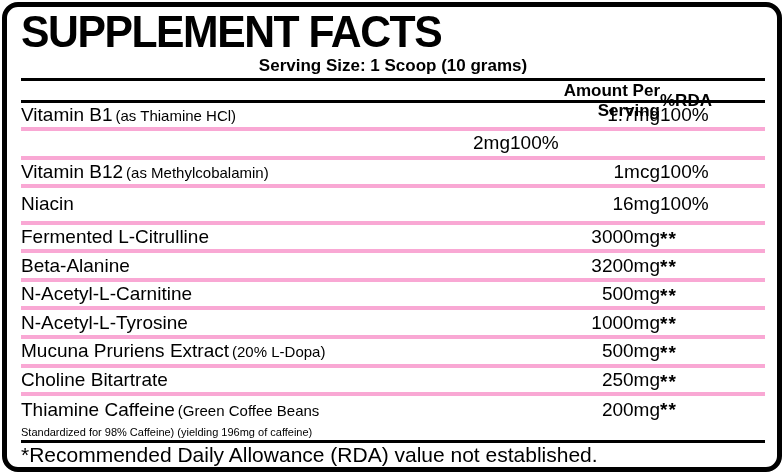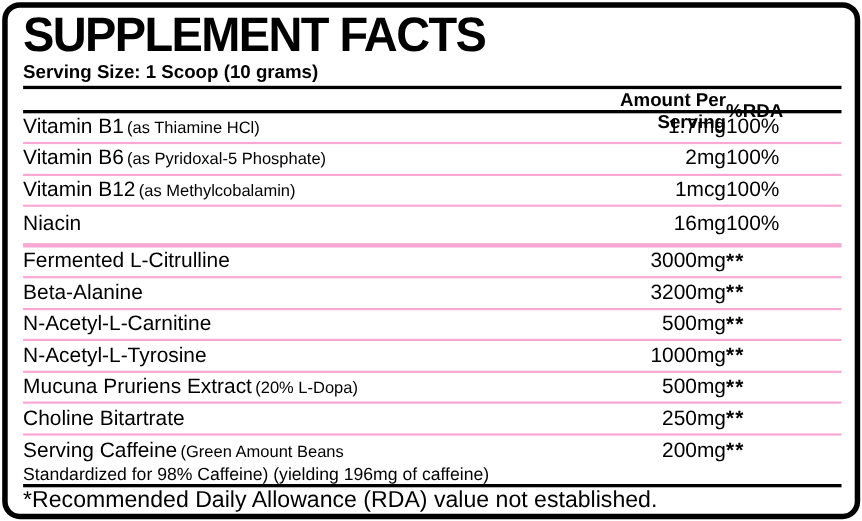--- a/index.html
+++ b/index.html
@@ -33,21 +33,21 @@
     font-size: 44px;
     font-weight: bold;
     letter-spacing: -1.5px;
     white-space: nowrap;
     transform: scaleX(0.97);
     transform-origin: left center;
   }
   .serving-row {
     height: 24px;
     display: flex;
-    justify-content: flex-start;
+    justify-content: center;
     align-items: center;
     font-size: 17px;
     font-weight: bold;
   }
   .rule {
     height: 3px;
     background: #000000;
     flex: 0 0 auto;
   }
   .grid-row {
@@ -58,21 +58,21 @@
   }
   .header-row {
     height: 19px;
     font-weight: bold;
     font-size: 17px;
   }
   .cell-amt { text-align: right; }
   .cell-rda { }
   .ing-row {
     height: 29px;
-    border-bottom: 2px solid #f9a8d4;
+    border-bottom: 4px solid #f9a8d4;
     font-size: 19px;
   }
   .ing-row.thick-bottom { border-bottom-width: 4px; height: 37px; }
   .ing-row .sub, .sub {
     font-size: 15px;
     margin-left: 3px;
   }
   .cell-rda.stars {
     align-self: start;
     line-height: 1;
@@ -88,21 +88,21 @@
     grid-template-columns: 1fr 150px 105px;
     grid-template-rows: 24px 20px;
     font-size: 19px;
   }
   .caffeine-row .cell-name { grid-column: 1; grid-row: 1; align-self: center; }
   .caffeine-row .cell-amt  { grid-column: 2; grid-row: 1; align-self: center; }
   .caffeine-row .cell-rda  { grid-column: 3; grid-row: 1; align-self: start; line-height: 1; padding-top: 2px; font-weight: bold; letter-spacing: 1px; }
   .caffeine-row .name-line2 {
     grid-column: 1 / span 3;
     grid-row: 2;
-    font-size: 16px;
+    font-size: 11px;
     align-self: center;
   }
   .footnote {
     flex: 1;
     display: flex;
     align-items: center;
     font-size: 21px;
   }
   .name-wrap { white-space: nowrap; overflow: hidden; }
 </style>
@@ -127,21 +127,20 @@
 
   <div class="rule"></div>
 
   <div class="grid-row ing-row">
     <div class="cell-name name-wrap"><span>Vitamin B1</span><span class="sub">(as Thiamine HCl)</span></div>
     <div class="cell-amt">1.7mg</div>
     <div class="cell-rda">100%</div>
   </div>
 
   <div class="grid-row ing-row">
-    <div class="cell-name name-wrap"><span>Vitamin B6</span><span class="sub">(as Pyridoxal-5 Phosphate)</span></div>
     <div class="cell-amt">2mg</div>
     <div class="cell-rda">100%</div>
   </div>
 
   <div class="grid-row ing-row">
     <div class="cell-name name-wrap"><span>Vitamin B12</span><span class="sub">(as Methylcobalamin)</span></div>
     <div class="cell-amt">1mcg</div>
     <div class="cell-rda">100%</div>
   </div>
 
@@ -181,21 +180,21 @@
     <div class="cell-rda stars">**</div>
   </div>
 
   <div class="grid-row ing-row">
     <div class="cell-name name-wrap"><span>Choline Bitartrate</span></div>
     <div class="cell-amt">250mg</div>
     <div class="cell-rda stars">**</div>
   </div>
 
   <div class="caffeine-row">
-    <div class="cell-name name-wrap"><span>Serving Caffeine</span><span class="sub">(Green Amount Beans</span></div>
+    <div class="cell-name name-wrap"><span>Thiamine Caffeine</span><span class="sub">(Green Coffee Beans</span></div>
     <div class="cell-amt">200mg</div>
     <div class="cell-rda">**</div>
     <div class="name-line2">Standardized for 98% Caffeine) (yielding 196mg of caffeine)</div>
   </div>
 
   <div class="rule"></div>
 
   <div class="footnote">*Recommended Daily Allowance (RDA) value not established.</div>
 
 </div>

